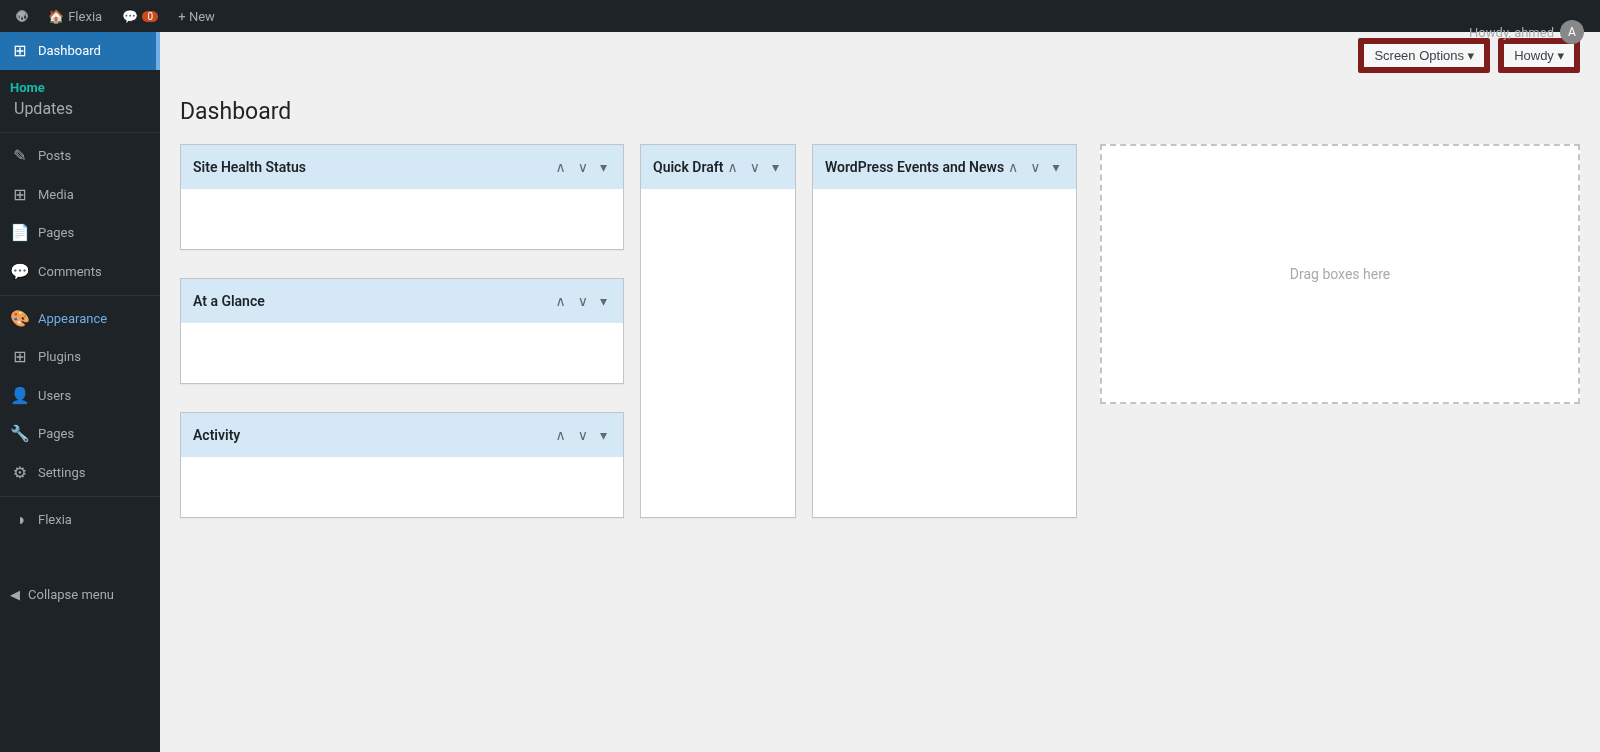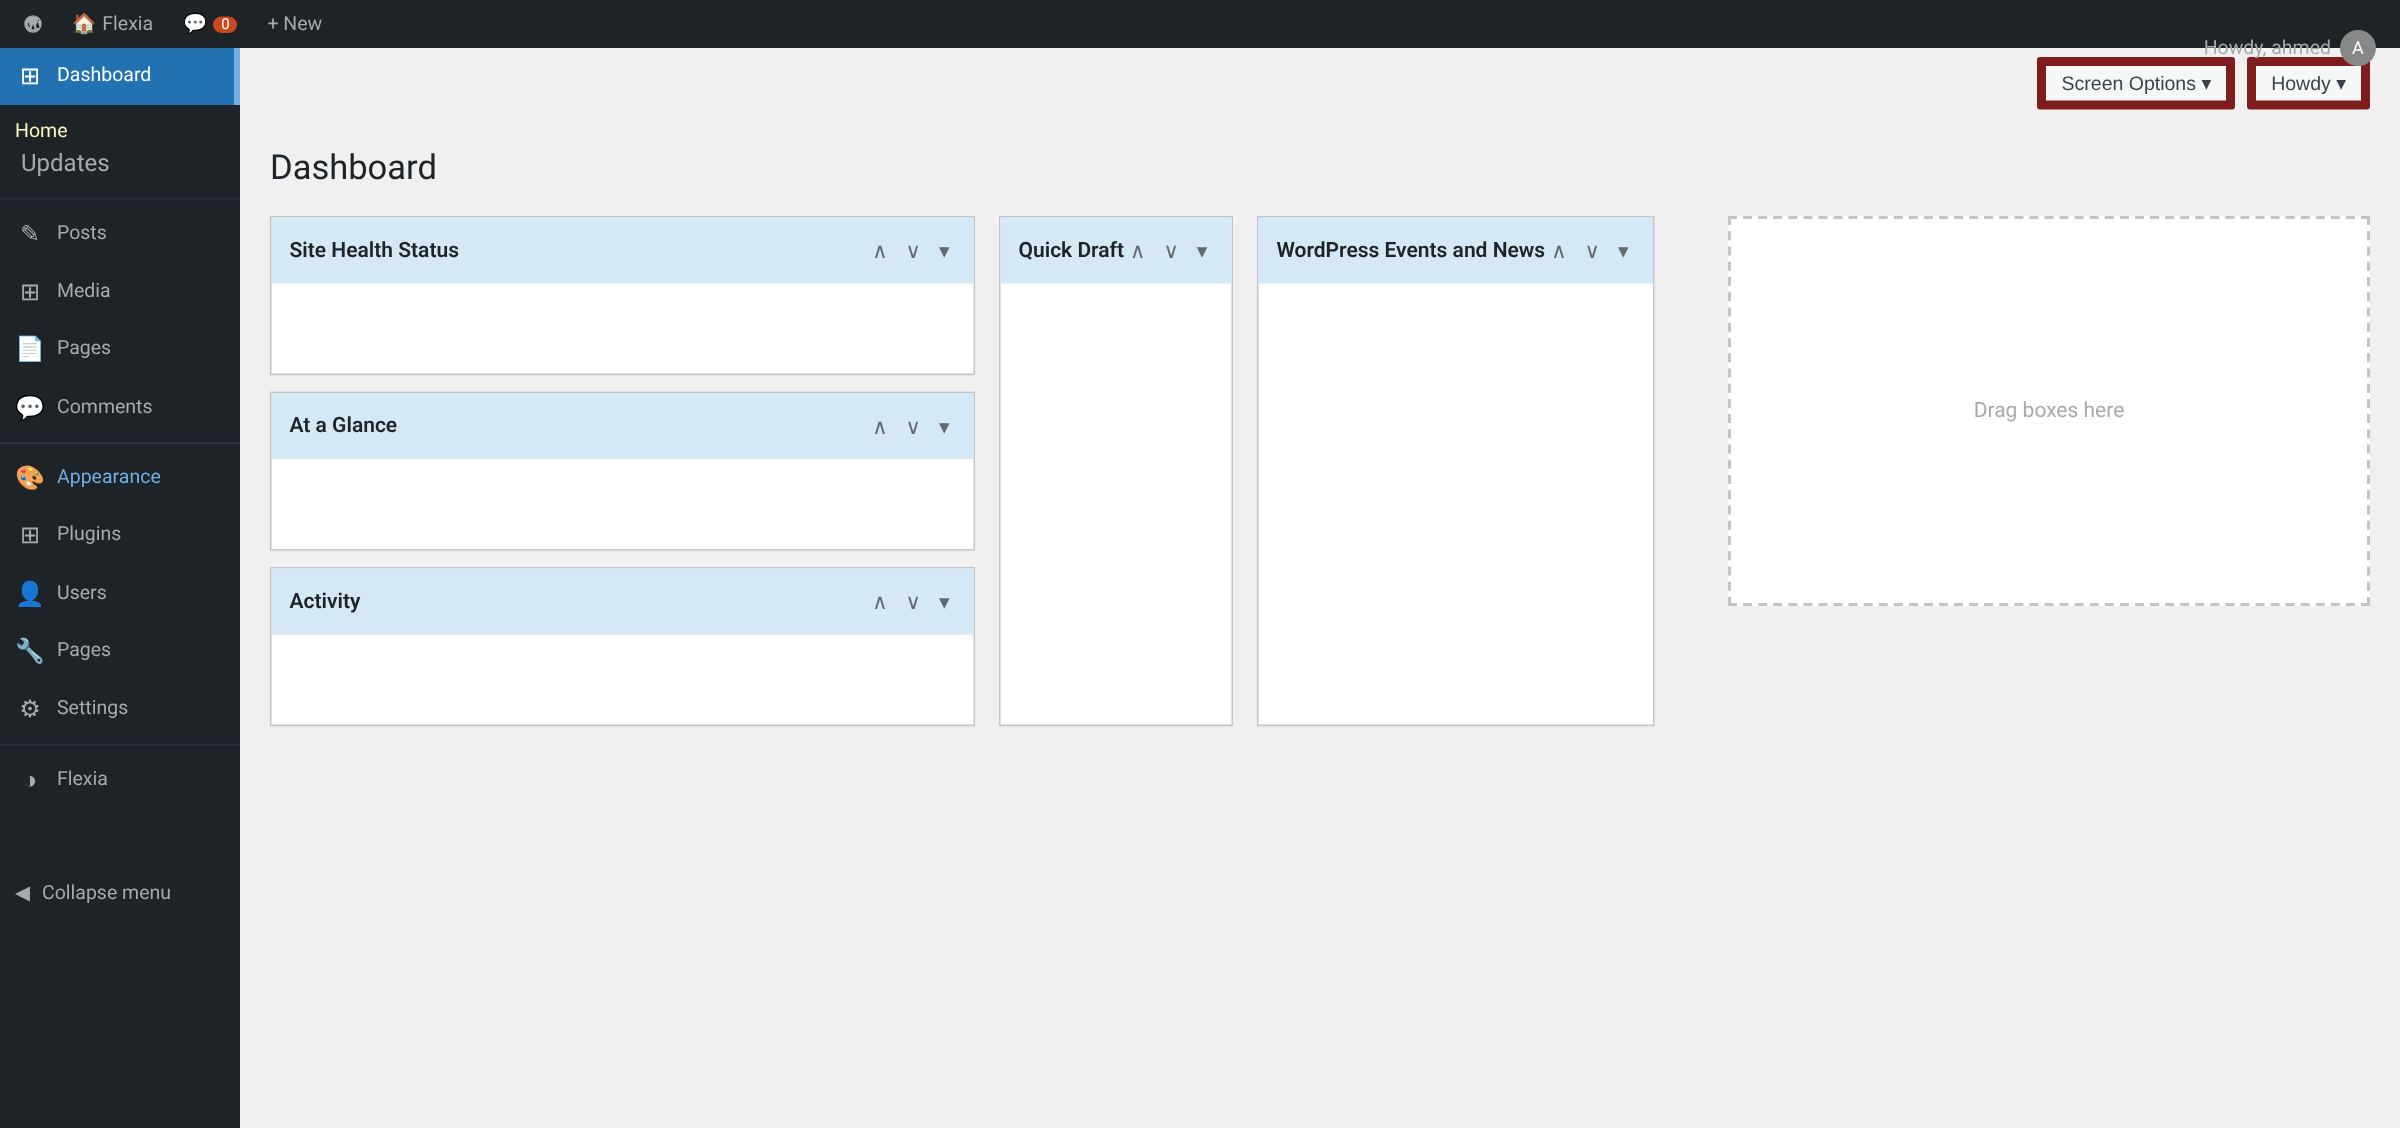--- a/index.html
+++ b/index.html
@@ -83,21 +83,21 @@
       content: '';
       position: absolute;
       right: 0; top: 0; bottom: 0;
       width: 4px;
       background: #72aee6;
     }
     .menu-item .menu-icon { width: 20px; text-align: center; font-size: 16px; flex-shrink: 0; }
     .menu-item.appearance-item { color: #72aee6; }
     .menu-separator { height: 1px; background: #2c3338; margin: 4px 0; }
     .menu-home-section { padding: 4px 0; }
-    .menu-home { padding: 6px 10px 2px; color: #fef9c3; cursor: pointer; font-size: 13px; font-weight: 400; }
+    .menu-home { padding: 6px 10px 2px; color: #14b8a6; cursor: pointer; font-size: 13px; font-weight: 700; }
     .menu-updates { padding: 2px 10px 6px 14px; color: #a7aaad; cursor: pointer; font-size: 16px; }
     .collapse-menu {
       display: flex; align-items: center; gap: 8px;
       padding: 8px 10px;
       color: #a7aaad;
       cursor: pointer;
       font-size: 13px;
       margin-top: auto;
     }
     
@@ -138,30 +138,30 @@
     
     #dashboard-widgets-wrap {
       padding: 8px 20px 20px;
       display: flex;
       gap: 16px;
     }
     .widgets-col-left {
       flex: 1;
       display: flex;
       flex-direction: column;
-      gap: 11px;
+      gap: 28px;
     }
     .widgets-col-right {
       flex: 1;
       display: flex;
       flex-direction: row;
       gap: 16px;
     }
     .widgets-col-far-right {
-      width: 428px;
+      width: 480px;
     }
 
     
     .postbox {
       background: #fff;
       border: 1px solid #c3c4c7;
       box-shadow: 0 1px 1px rgba(0,0,0,.04);
     }
     .postbox-header {
       background: #d5e8f5;

